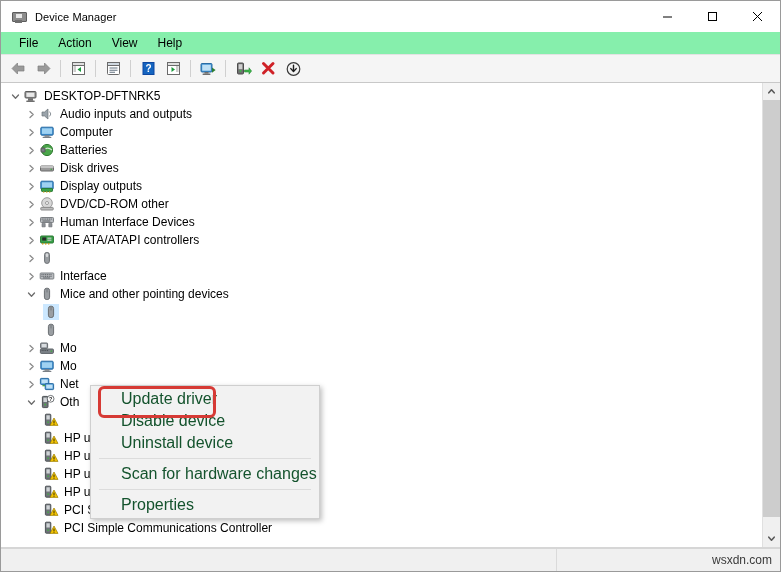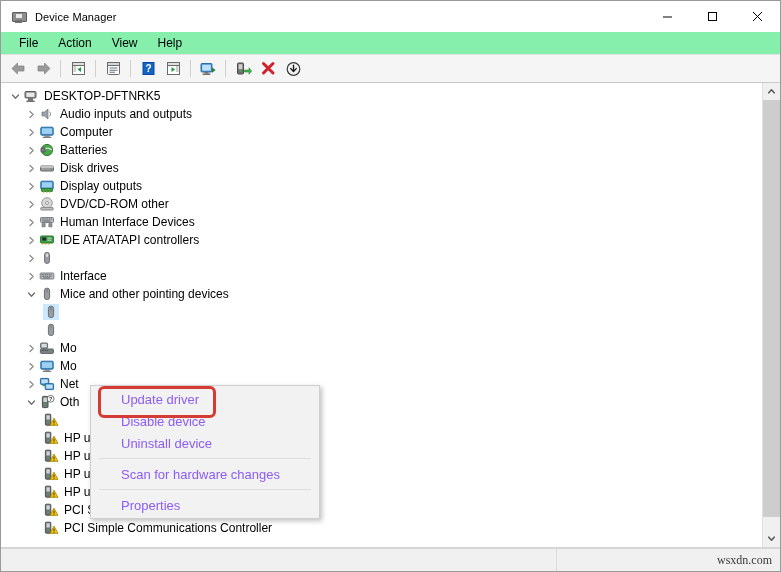--- a/index.html
+++ b/index.html
@@ -105,33 +105,33 @@
     background:#cdcdcd;
   }
 
   
   .statusbar{
     height:22px;background:#f0f0f0;border-top:1px solid #d6d6d6;
     display:flex;align-items:center;flex:0 0 auto;position:relative;
   }
   .st-pane{height:22px;border-right:1px solid #dadada;}
   .st-pane.p1{width:555px;}
-  .st-pane.p2{flex:1 1 auto;border-right:none;display:flex;align-items:center;justify-content:flex-end;padding-right:8px;font-family:Liberation Serif, serif;}
+  .st-pane.p2{flex:1 1 auto;border-right:none;display:flex;align-items:center;justify-content:flex-end;padding-right:8px;}
   .watermark{font-size:12px;color:#3a3a3a;}
 
   
   .ctxmenu{
     position:absolute;left:89px;top:302px;width:228px;
     background:#f2f2f2;border:1px solid #cfcfcf;
     box-shadow:2px 2px 5px rgba(0,0,0,.25);
     padding:2px 0;z-index:40;
   }
   .ctxitem{
     height:22px;display:flex;align-items:center;padding-left:30px;
-    font-size:13px;color:#8b5cf6;
+    font-size:16px;color:#14532d;
   }
   .ctxitem.bold{font-weight:normal;}
   .ctxsep{height:1px;background:#dcdcdc;margin:4px 8px 4px 8px;}
 
   .redbox{
     position:absolute;left:97px;top:303px;width:112px;height:26px;
     border:3px solid #d63a35;border-radius:6px;z-index:45;pointer-events:none;
   }
 </style>
 </head>

